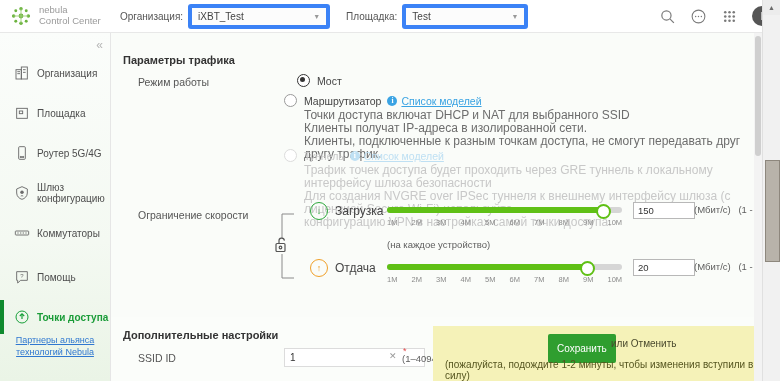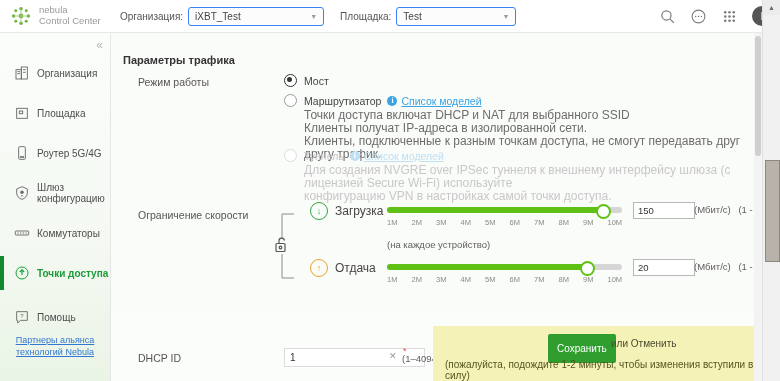--- a/index.html
+++ b/index.html
@@ -15,21 +15,21 @@
   .topbar{position:absolute;left:0;top:0;width:780px;height:32px;background:#fff;
           border-bottom:1px solid #e8e8e8;display:flex;align-items:center;z-index:20;}
   .brand{display:flex;align-items:center;margin-left:10px;width:92px;}
   .brand-logo{width:22px;height:22px;flex:0 0 22px;position:relative;}
   .brand-text{margin-left:7px;line-height:1.12;font-size:9.5px;color:#9a9a9a;}
   .brand-text div{white-space:nowrap;}
 
   .selector{display:flex;align-items:center;margin-left:10px;font-size:10px;color:#555;}
   .selector .lab{margin-right:5px;white-space:nowrap;}
   .sel-box{display:flex;align-items:center;justify-content:space-between;
-           border:1px solid #3b82f6;border-radius:3px;background:#fcfcfc;
+           border:4px solid #3b82f6;border-radius:3px;background:#fcfcfc;
            height:17px;padding:0 6px;font-size:10px;color:#444;}
   .sel-box .caret{color:#999;font-size:7px;margin-left:8px;}
   .sel-org{width:122px;}
   .sel-site{width:106px;}
 
   .topright{position:absolute;right:8px;top:0;height:32px;display:flex;align-items:center;gap:14px;}
   .ticon{width:17px;height:17px;display:block;color:#7a7a7a;}
   .avatar{width:20px;height:20px;border-radius:50%;background:#555;display:flex;
           align-items:center;justify-content:center;color:#fff;font-size:10px;}
 
@@ -250,53 +250,53 @@
         <svg class="ni" viewBox="0 0 24 24" fill="none" stroke="currentColor" stroke-width="1.4">
           <rect x="2" y="9" width="20" height="6" rx="1"></rect>
           <line x1="5" y1="12" x2="7" y2="12"></line>
             <line x1="9" y1="12" x2="11" y2="12"></line>
           <line x1="13" y1="12" x2="15" y2="12"></line>
             <line x1="17" y1="12" x2="19" y2="12"></line>
         </svg>
         <span>Коммутаторы</span>
       </div>
 
+      <div class="nav-item nav-help">
+        <svg class="ni" viewBox="0 0 24 24" fill="none" stroke="currentColor" stroke-width="1.4">
+          <path d="M4 4 H20 V17 H10 L5.5 21 V17 H4 Z"></path>
+          <text x="12" y="14" font-size="9" fill="currentColor" stroke="none" text-anchor="middle">?</text>
+        </svg>
+        <span>Помощь</span>
+      </div>
+
       <div class="nav-item active">
         <svg class="ni" viewBox="0 0 24 24" fill="none" stroke="currentColor" stroke-width="1.5">
           <circle cx="12" cy="12" r="9"></circle>
           <path d="M12 15 L12 9" stroke-width="1.8"></path>
           <path d="M8.7 10.5 L12 7.3 L15.3 10.5" stroke-width="1.8"></path>
         </svg>
         <span>Точки доступа</span>
       </div>
-
-      <div class="nav-item nav-help">
-        <svg class="ni" viewBox="0 0 24 24" fill="none" stroke="currentColor" stroke-width="1.4">
-          <path d="M4 4 H20 V17 H10 L5.5 21 V17 H4 Z"></path>
-          <text x="12" y="14" font-size="9" fill="currentColor" stroke="none" text-anchor="middle">?</text>
-        </svg>
-        <span>Помощь</span>
-      </div>
     </div>
 
     <div class="partners">
       <a>Партнеры альянса</a><br>
       <a>технологий Nebula</a>
     </div>
   </div>
 
   <div class="content">
     <div class="panel">
       <div class="dotted"></div>
 
       <div class="sec-title" style="left:12px;top:22px;">Параметры трафика</div>
 
       <div class="row-label" style="left:27px;top:44px;">Режим работы</div>
 
-      <div class="radio-row" style="left:173px;top:42px;">
+      <div class="radio-row" style="left:186px;top:42px;">
         <span class="rad on"></span>
         <span>Мост</span>
       </div>
 
       <div class="radio-row" style="left:173px;top:62px;">
         <span class="rad"></span>
         <span>Маршрутизатор</span>
         <span class="info-i">i</span>
         <span class="lnk">Список моделей</span>
       </div>
@@ -306,20 +306,21 @@
         <div>Клиенты, подключенные к разным точкам доступа, не смогут передавать друг другу трафик.</div>
       </div>
 
       <div class="radio-row dis" style="left:173px;top:117px;">
         <span class="rad dis"></span>
         <span>Туннель</span>
         <span class="info-i dis">i</span>
         <span class="lnk dis">Список моделей</span>
       </div>
       <div class="desc dis" style="left:193px;top:132px;">
+        <div>Трафик точек доступа будет проходить через GRE туннель к локальному интерфейсу шлюза безопасности</div>
         <div>Для создания NVGRE over IPSec туннеля к внешнему интерфейсу шлюза (с лицензией Secure Wi-Fi) используйте</div>
         <div>конфигурацию VPN в настройках самой точки доступа.</div>
       </div>
 
       <div class="row-label" style="left:27px;top:177px;">Ограничение скорости</div>
 
       <div class="bracket" style="left:155px;top:180px;width:30px;height:68px;">
         <svg width="30" height="68" viewBox="0 0 30 68" fill="none" stroke="#8a8a8a" stroke-width="1">
           <path d="M28 2 H16 V26"></path>
           <path d="M16 42 V66 H28"></path>
@@ -380,21 +381,22 @@
         <span class="tick" style="width:26px">8M</span>
         <span class="tick" style="width:26px">9M</span>
         <span class="tick" style="width:26px">10M</span>
       </div>
       <div class="numbox" style="left:522px;top:227px;">20</div>
       <div class="unit" style="left:583px;top:229px;">
         <span>(Мбит/с)</span>
         <span style="margin-left:5px">(1 - 160)</span>
       </div>
 
-      <div class="row-label" style="left:27px;top:320px;">DHCP ID</div>
+      <div class="sec-title" style="left:12px;top:297px;">Дополнительные настройки</div>
+      <div class="row-label" style="left:27px;top:320px;">SSID ID</div>
       <div class="txtinput" style="left:173px;top:316px;">1</div>
       <div class="clear-x" style="left:278px;top:319px;">✕</div>
       <div class="req" style="left:292px;top:314px;">*</div>
       <div class="hintrange" style="left:291px;top:321px;">(1–4094</div>
     </div>
 
     <div class="inner-scroll" style="top:0;height:349px;">
       <div class="inner-thumb" style="top:4px;height:120px;"></div>
     </div>
   </div>

